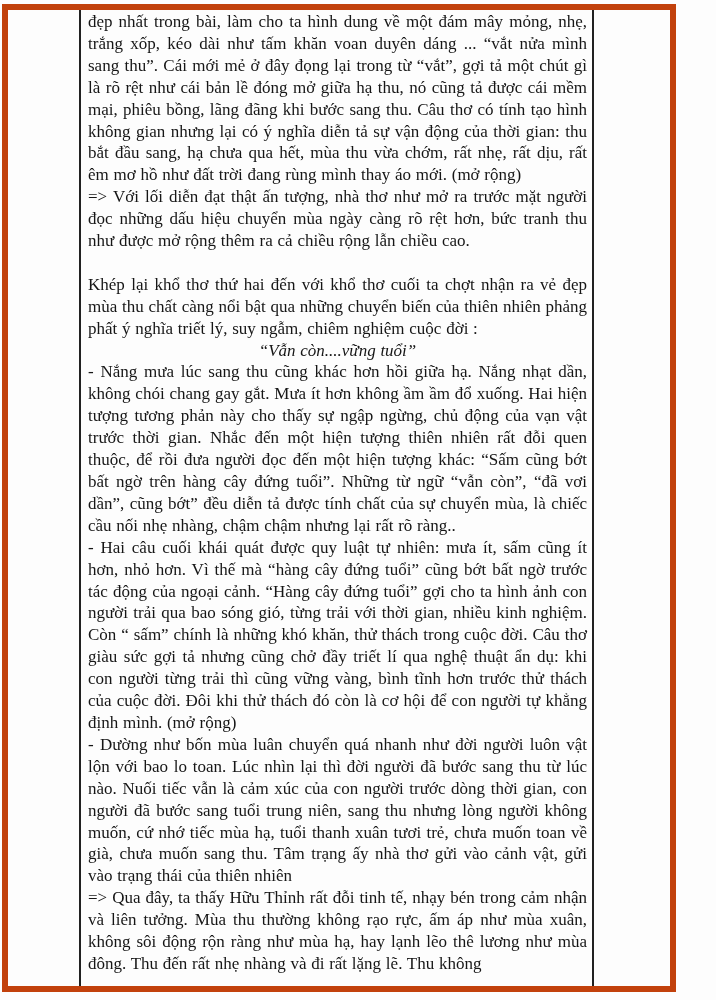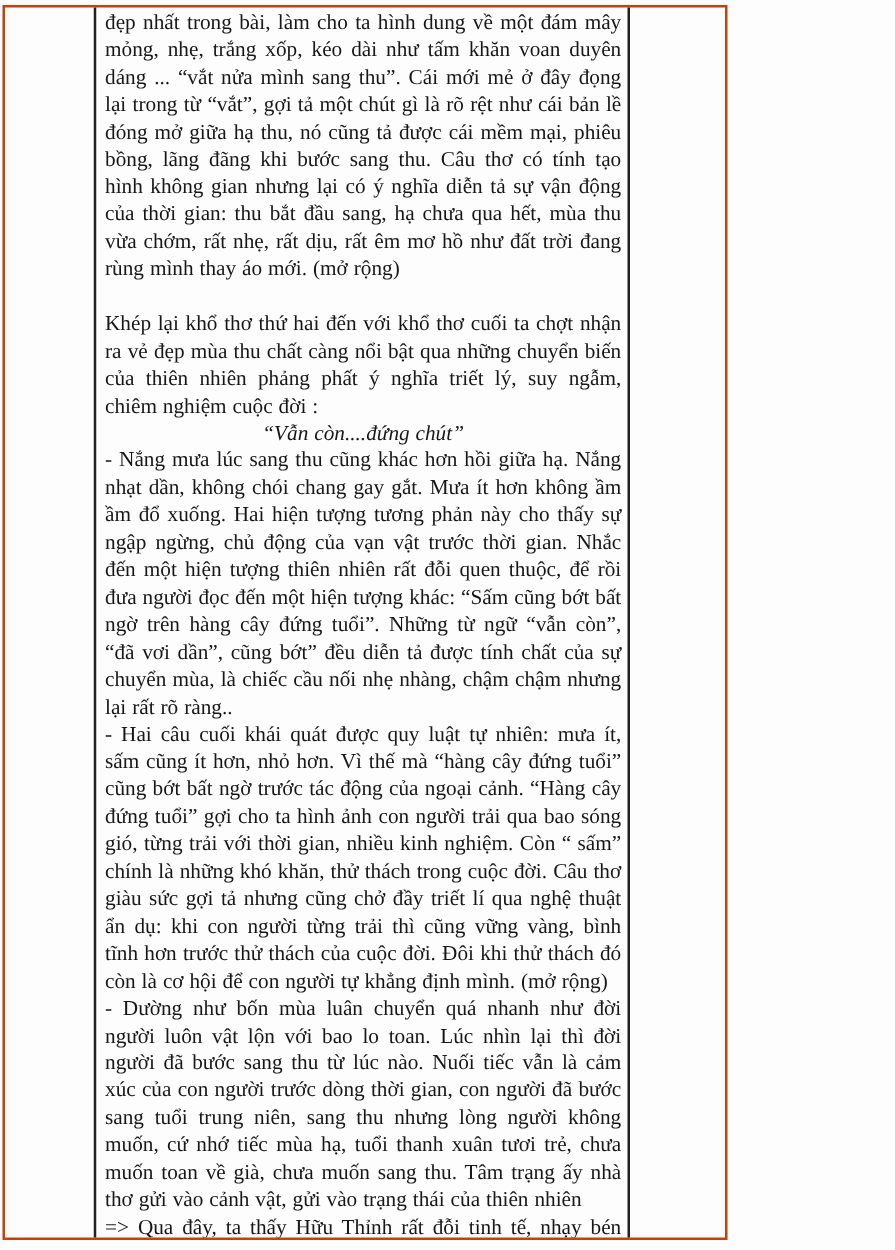--- a/index.html
+++ b/index.html
@@ -17,24 +17,24 @@
   .sheet {
     position: relative;
     width: 716px;
     height: 1000px;
     background: #fdfdfd;
   }
   .doc-table {
     position: absolute;
     left: 2px;
     top: 4px;
-    width: 580px;
+    width: 674px;
     height: 988px;
     display: flex;
-    border: 2px solid #c2410c;
+    border: 6px solid #c2410c;
     box-sizing: border-box;
     background: #fdfdfd;
   }
   .cell {
     box-sizing: border-box;
     height: 100%;
   }
   .cell-left {
     width: 73px;
     border-right: 2px solid #212121;
@@ -64,23 +64,24 @@
   }
 </style>
 </head>
 <body>
 
 <div class="sheet">
   <div class="doc-table">
     <div class="cell cell-left"></div>
     <div class="cell cell-main">
         <p class="para">đẹp nhất trong bài, làm cho ta hình dung về một đám mây mỏng, nhẹ, trắng xốp, kéo dài như tấm khăn voan duyên dáng ... “vắt nửa mình sang thu”. Cái mới mẻ ở đây đọng lại trong từ “vắt”, gợi tả một chút gì là rõ rệt như cái bản lề đóng mở giữa hạ thu, nó cũng tả được cái mềm mại, phiêu bồng, lãng đãng khi bước sang thu. Câu thơ có tính tạo hình không gian nhưng lại có ý nghĩa diễn tả sự vận động của thời gian: thu bắt đầu sang, hạ chưa qua hết, mùa thu vừa chớm, rất nhẹ, rất dịu, rất êm mơ hồ như đất trời đang rùng mình thay áo mới. (mở rộng)</p>
+        <p class="para">=&gt; Với lối diễn đạt thật ấn tượng, nhà thơ như mở ra trước mặt người đọc những dấu hiệu chuyển mùa ngày càng rõ rệt hơn, bức tranh thu như được mở rộng thêm ra cả chiều rộng lẫn chiều cao.</p>
         <p class="para blank"></p>
         <p class="para">Khép lại khổ thơ thứ hai đến với khổ thơ cuối ta chợt nhận ra vẻ đẹp mùa thu chất càng nổi bật qua những chuyển biến của thiên nhiên phảng phất ý nghĩa triết lý, suy ngẫm, chiêm nghiệm cuộc đời :</p>
-        <p class="para center-italic">“Vẫn còn....đứng chút”</p>
+        <p class="para center-italic">“Vẫn còn....vững tuổi”</p>
         <p class="para">- Nắng mưa lúc sang thu cũng khác hơn hồi giữa hạ. Nắng nhạt dần, không chói chang gay gắt. Mưa ít hơn không ầm ầm đổ xuống. Hai hiện tượng tương phản này cho thấy sự ngập ngừng, chủ động của vạn vật trước thời gian. Nhắc đến một hiện tượng thiên nhiên rất đỗi quen thuộc, để rồi đưa người đọc đến một hiện tượng khác: “Sấm cũng bớt bất ngờ trên hàng cây đứng tuổi”. Những từ ngữ “vẫn còn”, “đã vơi dần”, cũng bớt” đều diễn tả được tính chất của sự chuyển mùa, là chiếc cầu nối nhẹ nhàng, chậm chậm nhưng lại rất rõ ràng..</p>
         <p class="para">- Hai câu cuối khái quát được quy luật tự nhiên: mưa ít, sấm cũng ít hơn, nhỏ hơn. Vì thế mà “hàng cây đứng tuổi” cũng bớt bất ngờ trước tác động của ngoại cảnh. “Hàng cây đứng tuổi” gợi cho ta hình ảnh con người trải qua bao sóng gió, từng trải với thời gian, nhiều kinh nghiệm. Còn “ sấm” chính là những khó khăn, thử thách trong cuộc đời.  Câu thơ giàu sức gợi tả nhưng cũng chở đầy triết lí qua nghệ thuật ẩn dụ: khi con người từng trải thì cũng vững vàng, bình tĩnh hơn trước thử thách của cuộc đời. Đôi khi thử thách đó còn là cơ hội để con người tự khẳng định mình. (mở rộng)</p>
         <p class="para">- Dường như bốn mùa luân chuyển quá nhanh như đời người luôn vật lộn với bao lo toan. Lúc nhìn lại thì đời người đã bước sang thu từ lúc nào. Nuối tiếc vẫn là cảm xúc của con người trước dòng thời gian, con người đã bước sang tuổi trung niên, sang thu nhưng lòng người không muốn, cứ nhớ tiếc mùa hạ, tuổi thanh xuân tươi trẻ, chưa muốn toan về già, chưa muốn sang thu. Tâm trạng ấy nhà thơ gửi vào cảnh vật, gửi vào trạng thái của thiên nhiên</p>
         <p class="para">=&gt; Qua đây, ta thấy Hữu Thỉnh rất đỗi tinh tế, nhạy bén trong cảm nhận và liên tưởng. Mùa thu thường không rạo rực, ấm áp như mùa xuân, không sôi động rộn ràng như mùa hạ, hay lạnh lẽo thê lương như mùa đông. Thu đến rất nhẹ nhàng và đi rất lặng lẽ. Thu không</p>
       </div>
     <div class="cell cell-right"></div>
   </div>
 </div>
 
 </body></html>

